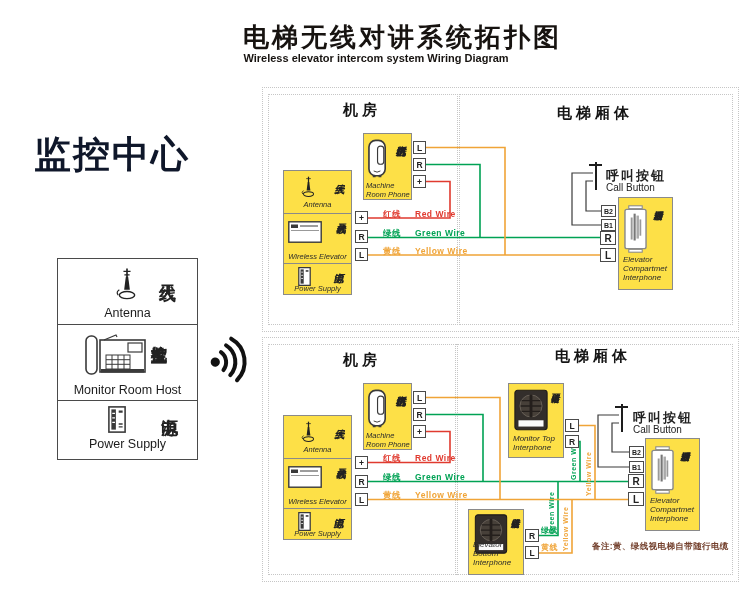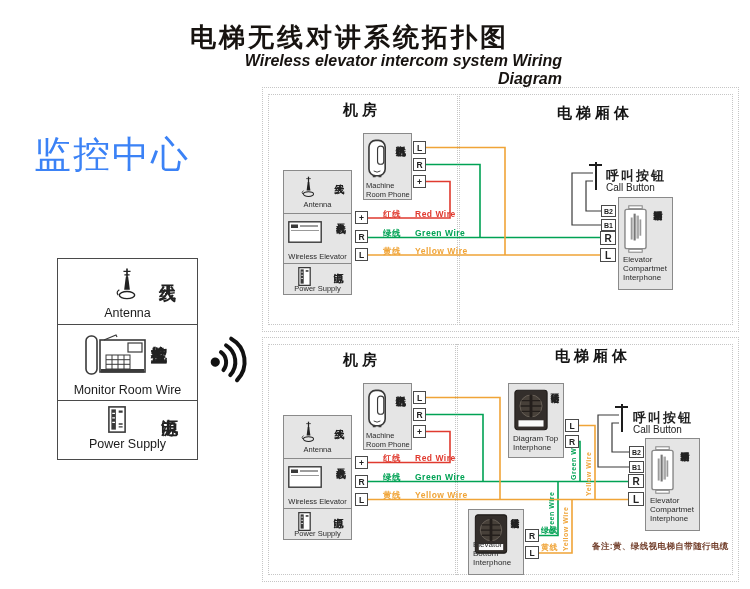--- a/index.html
+++ b/index.html
@@ -1,39 +1,39 @@
 <!DOCTYPE html>
 <html><head>
 <meta charset="utf-8">
 <style>
   html,body{margin:0;padding:0;background:#fff;}
   .canvas{position:relative;width:750px;height:589px;background:#fff;overflow:hidden;
           font-family:"Liberation Sans","DejaVu Sans",sans-serif;color:#2b2b2b;}
   .dotted{position:absolute;border:1px dotted #c6c6c6;z-index:0;}
-  .gbox{position:absolute;background:#e5e5e5;border:1.4px solid #8a8a8a;z-index:2;box-sizing:border-box;}
+  .gbox{position:absolute;background:#fde047;border:1.4px solid #8a8a8a;z-index:2;box-sizing:border-box;font-style:italic;}
   .sec{position:relative;width:100%;box-sizing:border-box;}
   .sec + .sec{border-top:1.4px solid #8a8a8a;}
   .term{position:absolute;width:13px;height:13px;background:#fff;border:1.2px solid #4a4a4a;z-index:4;
         display:flex;align-items:center;justify-content:center;font-size:8.5px;font-weight:bold;color:#222;box-sizing:border-box;}
   .term-sm{width:15px;height:12px;font-size:7px;}
   .term-lg{width:16px;height:14px;font-size:10px;}
   .seclabel{position:absolute;font-weight:900;font-size:15px;letter-spacing:4px;color:#151515;text-align:center;z-index:2;}
   .vtext{position:absolute;writing-mode:vertical-rl;text-orientation:upright;color:#222;font-weight:600;line-height:1.12;z-index:3;}
   .en{position:absolute;font-size:7.5px;color:#2b2b2b;z-index:3;line-height:1.15;}
   .center{text-align:center;}
   .wlabel{position:absolute;font-size:8.5px;font-weight:bold;z-index:3;white-space:nowrap;letter-spacing:.5px;text-align:right;}
   .wlabel .gap{display:inline-block;width:14px;}
   .vwl{position:absolute;transform:rotate(-90deg);transform-origin:0 0;font-size:7px;font-weight:bold;
        white-space:nowrap;z-index:3;letter-spacing:.5px;}
   .c-red{color:#e03a2f}.c-green{color:#00a254}.c-yellow{color:#f0a437}
   .wires{position:absolute;left:0;top:0;z-index:1;pointer-events:none;}
   .icon{position:absolute;z-index:3;}
-  .title-cn{position:absolute;font-size:26px;font-weight:900;letter-spacing:3px;text-align:left;color:#171310;}
-  .title-en{position:absolute;font-size:16px;font-weight:bold;text-align:right;color:#171310;font-style:italic;}
-  .mc-title{position:absolute;font-size:37px;font-weight:400;letter-spacing:2px;color:#3b82f6;}
+  .title-cn{position:absolute;font-size:26px;font-weight:900;letter-spacing:3px;text-align:right;color:#171310;}
+  .title-en{position:absolute;font-size:11px;font-weight:bold;text-align:center;color:#171310;}
+  .mc-title{position:absolute;font-size:37px;font-weight:700;letter-spacing:2px;color:#0f172a;}
   .cb-cn{position:absolute;font-size:13px;font-weight:700;letter-spacing:2px;color:#222;z-index:3;white-space:nowrap;}
   .cb-en{position:absolute;font-size:10px;color:#222;z-index:3;white-space:nowrap;}
   .note{position:absolute;font-size:8.5px;font-weight:bold;color:#74412e;letter-spacing:.4px;z-index:3;}
   .mc-box{position:absolute;background:#fff;border:1.6px solid #4a4a4a;z-index:2;box-sizing:border-box;}
   .mc-sec{position:relative;width:100%;box-sizing:border-box;}
   .mc-sec + .mc-sec{border-top:1.6px solid #4a4a4a;}
   .mc-en{position:absolute;font-size:12.5px;color:#1c1c1c;text-align:center;left:0;right:0;z-index:3;}
 </style>
 </head>
 <body>
@@ -78,21 +78,21 @@
         <rect x="16" y="9" width="45" height="32" fill="#fff" stroke="#3a3a3a" stroke-width="1.6"></rect>
         <path d="M20 9 L32 4 L33 6" stroke="#3a3a3a" stroke-width="1.2" fill="none"></path>
         <rect x="44" y="12" width="14" height="9" fill="#fff" stroke="#3a3a3a" stroke-width="1.2"></rect>
         <g stroke="#3a3a3a" stroke-width="1" fill="none">
           <rect x="22" y="24" width="24" height="14"></rect>
           <path d="M28 24 V38 M34 24 V38 M40 24 V38 M22 28.7 H46 M22 33.3 H46"></path>
         </g>
         <rect x="17" y="38" width="43" height="3.5" fill="#3a3a3a"></rect>
       </svg>
       <div class="vtext" style="left:92px;top:8px;font-size:16px;height:52px">监控室主机</div>
-      <div class="mc-en" style="top:58px">Monitor Room Wire</div>
+      <div class="mc-en" style="top:58px">Monitor Room Host</div>
     </div>
     <div class="mc-sec" style="height:55px">
       <svg class="icon" style="left:50px;top:5px" width="18" height="27" viewBox="0 0 16 24">
         <rect x="0.8" y="0.8" width="14.4" height="22.4" fill="#fff" stroke="#3a3a3a" stroke-width="1.4"></rect>
         <rect x="3" y="3" width="4" height="18" fill="#3a3a3a"></rect>
         <path d="M3.8 6.5 H6.2 M3.8 10.5 H6.2 M3.8 14.5 H6.2" stroke="#fff" stroke-width="1"></path>
         <rect x="9.5" y="4" width="3.5" height="2" fill="#3a3a3a"></rect>
         <path d="M9.5 16 H13 M9.5 18.5 H13" stroke="#3a3a3a" stroke-width="1.2"></path>
       </svg>
       <div class="vtext" style="left:102px;top:4px;font-size:17px">电源</div>
@@ -266,21 +266,21 @@
 
   <div class="gbox" style="left:508px;top:383px;width:56px;height:75px">
     <svg class="icon" style="left:5px;top:5px" width="34" height="42" viewBox="0 0 38 46">
       <rect x="1" y="1" width="36" height="44" rx="3" fill="#332e2b" stroke="#1f1b19" stroke-width="1.2"></rect>
       <circle cx="19" cy="18.5" r="12.3" fill="#474039" stroke="#6b635b" stroke-width="1"></circle>
       <rect x="17.4" y="5.5" width="3.2" height="26" fill="#241f1c"></rect>
       <path d="M8.5 12.5 H29.5 M7.5 18.5 H30.5 M8.5 24.5 H29.5" stroke="#241f1c" stroke-width="1.6"></path>
       <rect x="5" y="34.5" width="28" height="7" fill="#fafafa"></rect>
     </svg>
     <div class="vtext" style="left:41px;top:3px;font-size:8.5px;height:46px">轿顶通话器</div>
-    <div class="en" style="left:4px;top:50px;width:50px;font-size:8px">Diagram Top Interphone</div>
+    <div class="en" style="left:4px;top:50px;width:50px;font-size:8px">Monitor Top Interphone</div>
   </div>
   <div class="term" style="left:565px;top:419px;width:14px">L</div>
   <div class="term" style="left:565px;top:435px;width:14px">R</div>
 
   <div class="vwl c-green" style="left:570px;top:480px">Green Wire</div>
   <div class="vwl c-yellow" style="left:585px;top:496px">Yellow Wire</div>
   <div class="vwl c-green" style="left:548px;top:534px">Green Wire</div>
   <div class="vwl c-yellow" style="left:562px;top:551px">Yellow Wire</div>
 
   <div class="gbox" style="left:468px;top:509px;width:56px;height:66px">

